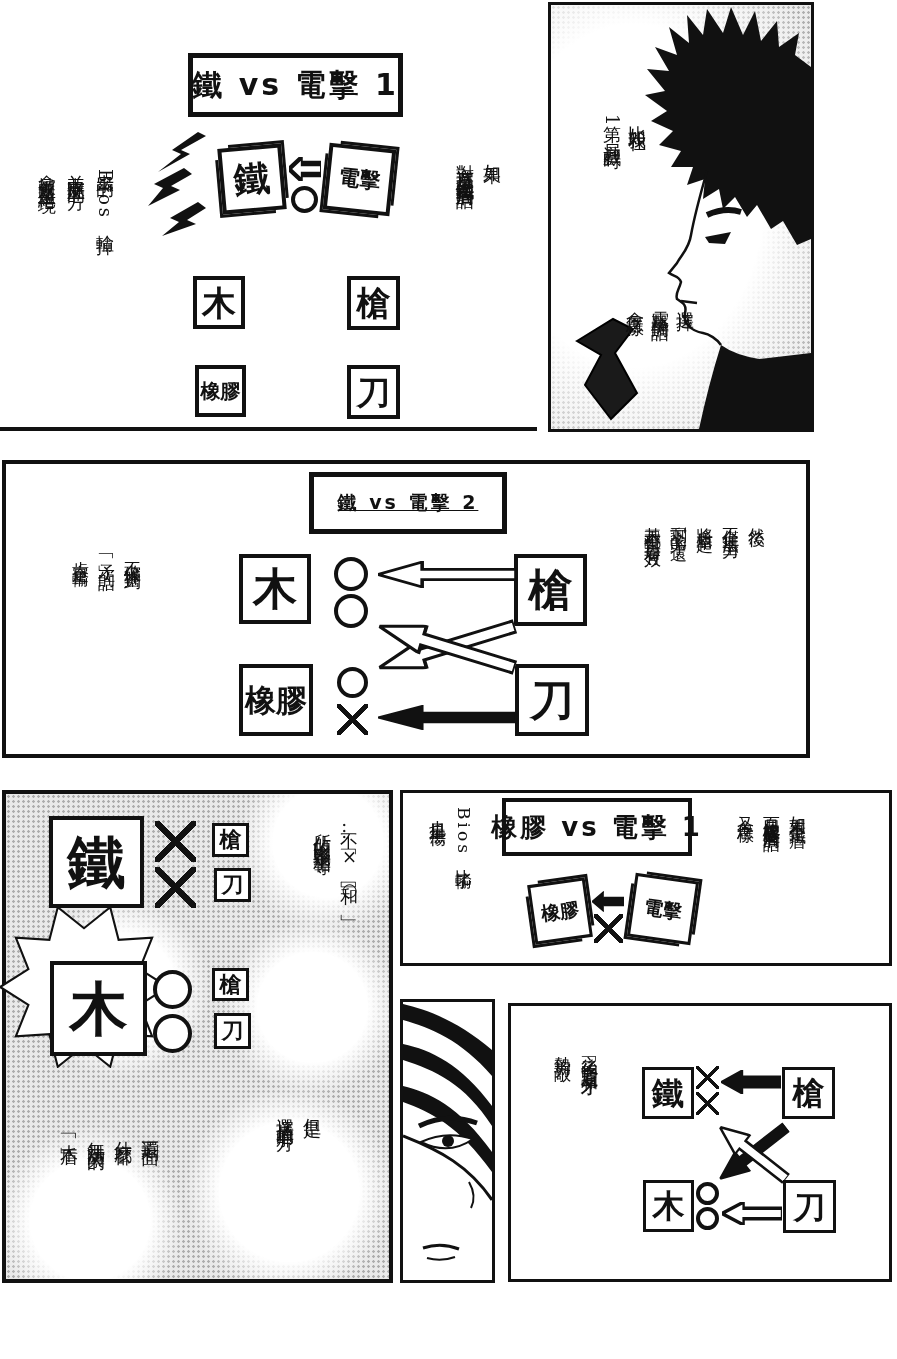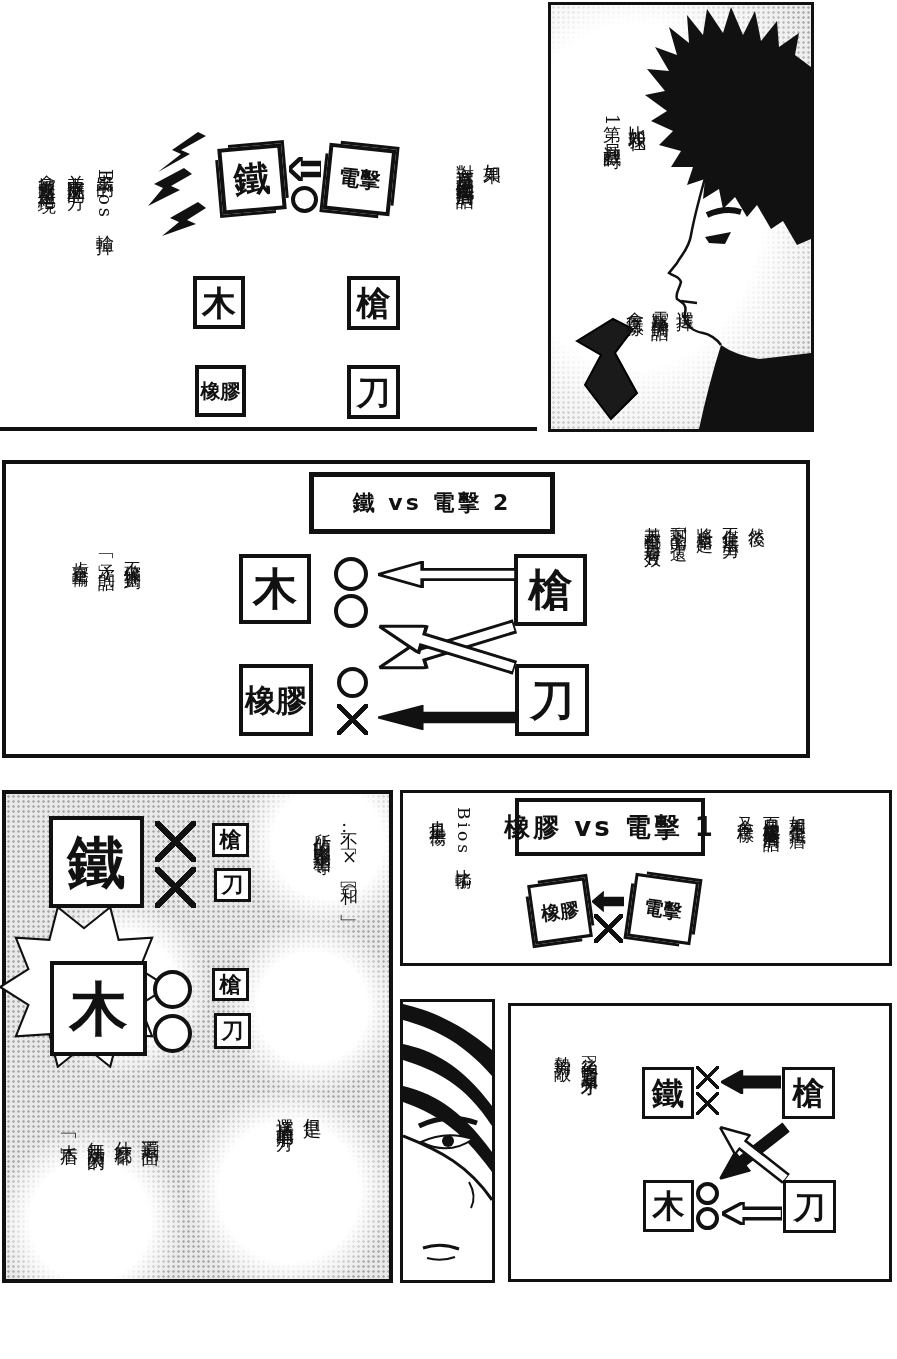--- a/index.html
+++ b/index.html
@@ -36,20 +36,21 @@
      radial-gradient(circle,rgba(17,17,17,.28) 1.1px,transparent 1.5px) 0 0/5px 5px,#e9e9e9;}
   .arrow-svg{position:absolute;}
   svg{display:block;}
 </style>
 </head>
 <body>
 
 <div class="page">
 
   <section class="abs" style="left:0;top:0;width:548px;height:437px;">
+    <div class="tbox abs" style="left:188px;top:53px;width:215px;height:64px;font-size:30px;">鐵 vs 電擊 1</div>
 
     <svg class="abs" style="left:146px;top:130px;" width="80" height="108" viewBox="0 0 80 108">
       <polygon points="52,2 26,20 35,24 12,42 44,24 35,20 60,6" fill="#111"></polygon>
       <polygon points="38,38 8,54 17,58 2,76 34,60 25,56 46,44" fill="#111"></polygon>
       <polygon points="52,72 24,88 33,92 16,106 50,94 41,90 60,78" fill="#111"></polygon>
     </svg>
 
     <div class="gbox tilt abs" style="left:220px;top:146px;width:64px;height:66px;font-size:36px;transform:rotate(-5deg);">鐵</div>
 
     <div class="arrow-svg" style="left:289px;top:157px;width:32px;height:24px;">
@@ -103,21 +104,21 @@
       <div>第1局遊戲時</div>
     </div>
     <div class="vtext abs" style="left:77px;top:292px;width:70px;height:112px;font-size:18px;line-height:25px;">
       <div>選擇</div>
       <div>電擊槍的話</div>
       <div>會怎樣？</div>
     </div>
   </section>
 
   <section class="panel" style="left:2px;top:460px;width:808px;height:298px;">
-    <div class="tbox abs" style="left:303px;top:8px;width:246px;height:62px;font-size:22px;">鐵 vs 電擊 2</div>
+    <div class="tbox abs" style="left:303px;top:8px;width:198px;height:62px;font-size:19px;text-decoration:underline;">鐵 vs 電擊 2</div>
 
     <div class="vtext abs" style="left:632px;top:50px;width:132px;height:212px;font-size:17px;line-height:26px;">
       <div>然後</div>
       <div>不僅無法全力</div>
       <div>將盾舉起</div>
       <div>剩下的「矛」還</div>
       <div>基本都對「盾」有效○</div>
     </div>
 
     <div class="vtext abs" style="left:56px;top:84px;width:84px;height:115px;font-size:17px;line-height:26px;">
@@ -187,21 +188,21 @@
     </div>
     <div class="vtext abs" style="left:46px;top:333px;width:112px;height:122px;font-size:18px;line-height:27px;">
       <div>還剩一面</div>
       <div>什麼都</div>
       <div>無法防禦的</div>
       <div>「木盾」</div>
     </div>
   </section>
 
   <section class="panel" style="left:400px;top:790px;width:492px;height:176px;border-width:3px;">
-    <div class="tbox abs" style="left:112px;top:5px;width:190px;height:58px;font-size:26px;border-width:4px;">橡膠 vs 電擊 1</div>
+    <div class="tbox abs" style="left:99px;top:5px;width:190px;height:58px;font-size:26px;border-width:4px;">橡膠 vs 電擊 1</div>
 
     <div class="vtext abs" style="left:22px;top:14px;width:52px;height:115px;font-size:17px;line-height:26px;">
       <div>Bios比輸了</div>
       <div>也是無傷</div>
     </div>
 
     <div class="vtext abs" style="left:322px;top:10px;width:86px;height:158px;font-size:17px;line-height:26px;">
       <div>如果不是鐵盾</div>
       <div><span>而是</span><span class="b">橡膠盾</span><span>的話</span></div>
       <div>又會怎樣？</div>

